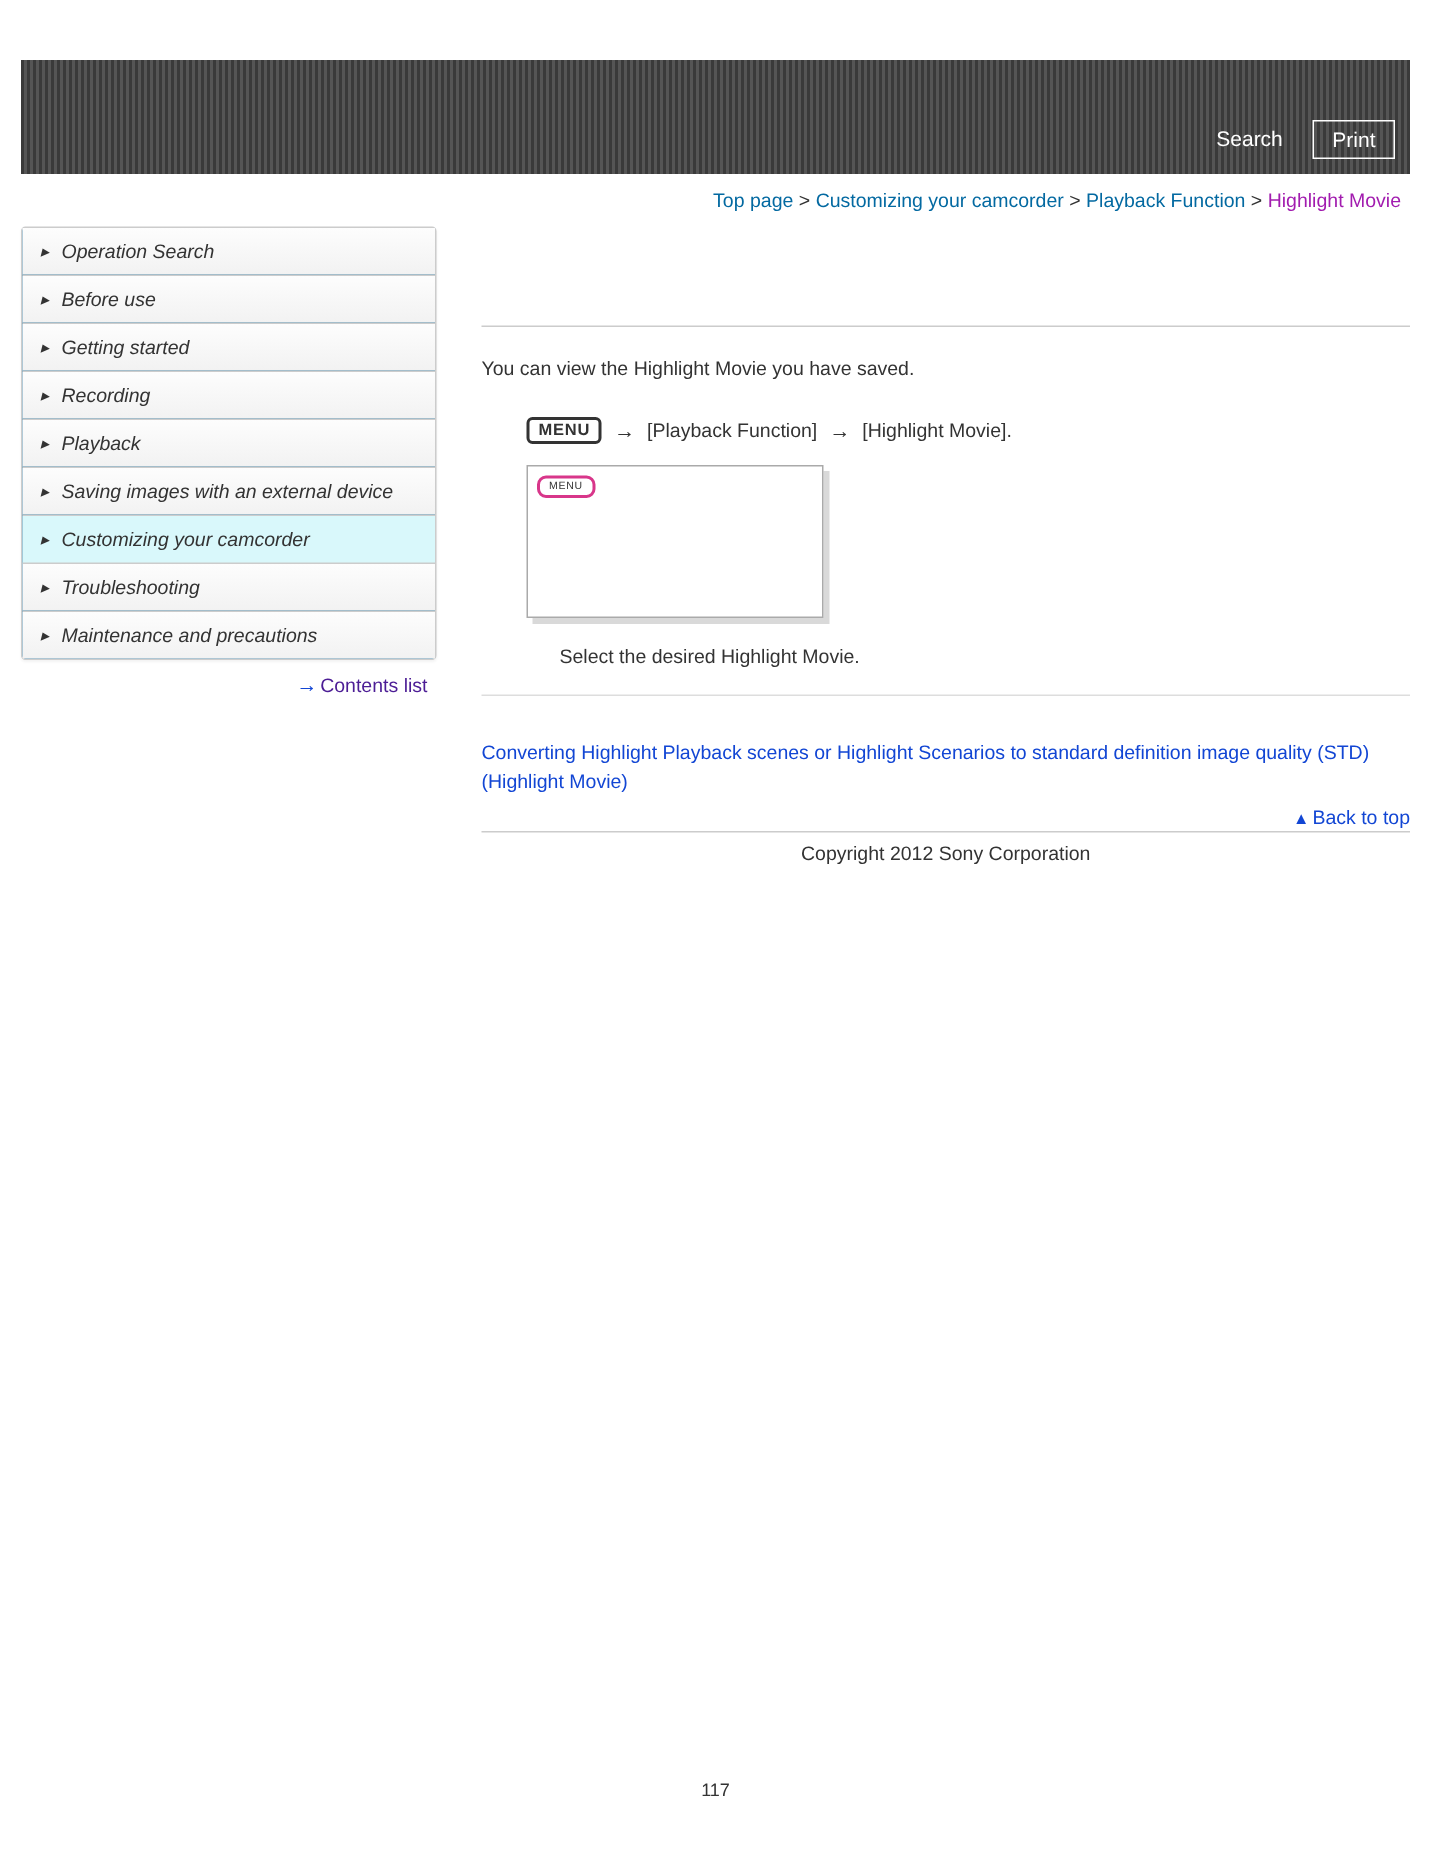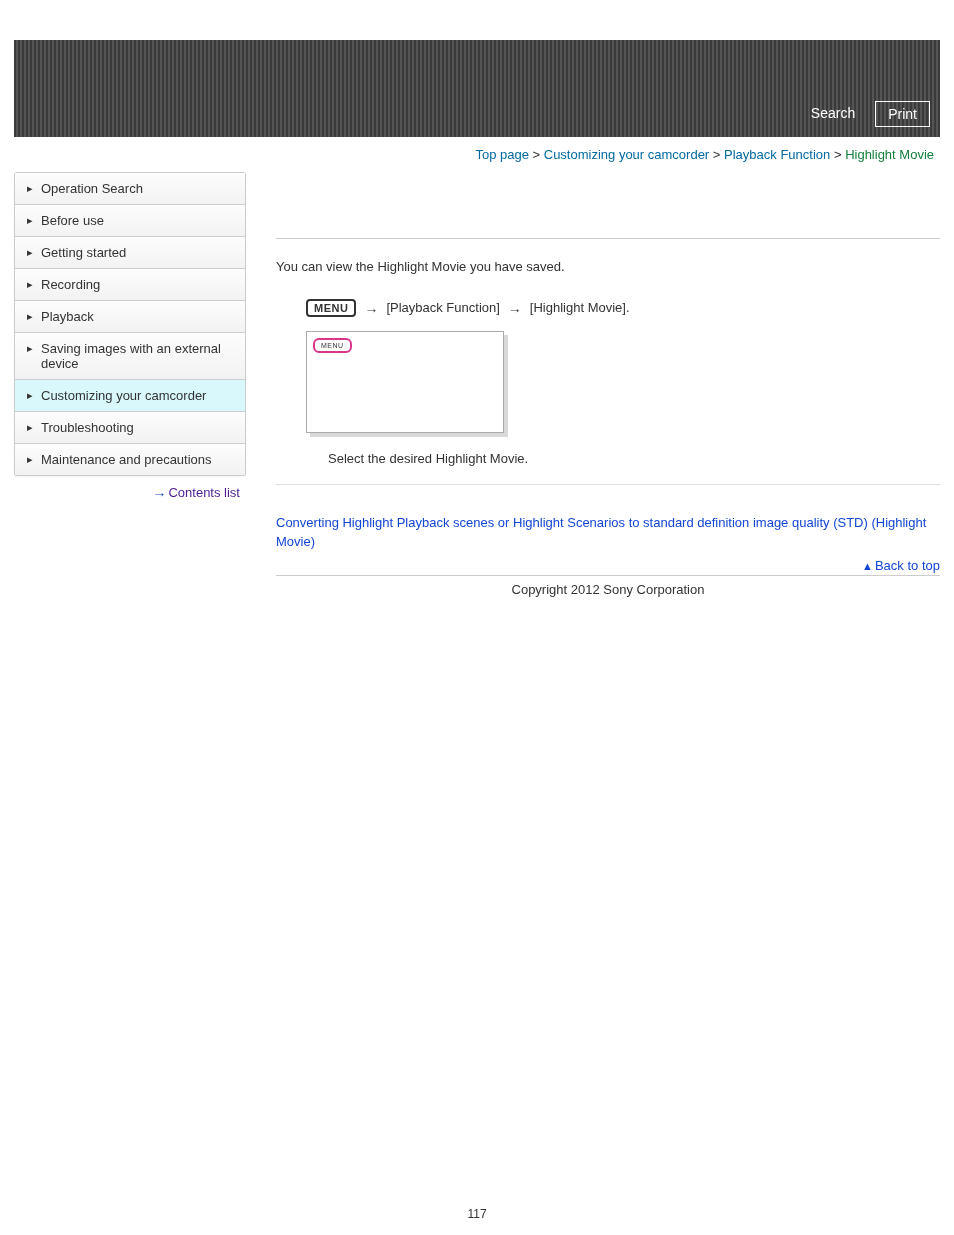--- a/index.html
+++ b/index.html
@@ -1,38 +1,39 @@
 <!DOCTYPE html>
 <html><head>
 <meta charset="utf-8">
 <style>
   * { box-sizing: border-box; margin: 0; padding: 0; }
   body { font-family: Arial, Helvetica, sans-serif; font-size: 13px; color: #333; background: #fff; width: 954px; }
   .header-bar {
-    height: 97px;
+    height: 76px;
     background: repeating-linear-gradient(90deg, #3a3a3a 0, #3a3a3a 2px, #555 2px, #555 4px);
     background-color: #444;
     position: relative;
     margin: 0 14px;
     margin-top: 40px;
   }
   .header-btns { position: absolute; right: 10px; bottom: 10px; display: flex; gap: 8px; }
   .btn-search, .btn-print {
     color: #fff; font-size: 14px; padding: 4px 12px; cursor: pointer;
   }
   .btn-print { border: 1px solid #fff; text-align: center; }
   .breadcrumb { text-align: right; padding: 10px 20px; font-size: 13px; color: #333; }
   .breadcrumb a { color: #0369a1; text-decoration: none; }
   .main { display: flex; padding: 0 14px; gap: 30px; }
   .sidebar {
-    width: 232px; flex-shrink: 0;
+    width: 277px; flex-shrink: 0;
     border: 1px solid #ccc;
     border-radius: 3px;
     background: #0369a1;
     box-shadow: 0 1px 2px rgba(0,0,0,0.05);
+    font-style: italic;
   }
   .sidebar-item {
     border-bottom: 1px solid #ccc;
     padding: 8px 10px 8px 26px;
     position: relative;
     font-size: 13px;
     cursor: pointer;
     background: linear-gradient(#fdfdfd, #f2f2f2);
   }
   .sidebar-item:last-child { border-bottom: none; }
@@ -81,21 +82,21 @@
   </div>
 </div>
 
 <div class="breadcrumb">
   <a href="#">Top page</a>
   <span>&gt;</span>
   <a href="#">Customizing your camcorder</a>
   <span>&gt;</span>
   <a href="#">Playback Function</a>
   <span>&gt;</span>
-  <span style="color:#15803d;">Highlight Movie</span>
+  <span style="color:#a21caf;">Highlight Movie</span>
 </div>
 
 <div class="main">
   <div>
     <div class="sidebar">
       <div class="sidebar-item">Operation Search</div>
       <div class="sidebar-item">Before use</div>
       <div class="sidebar-item">Getting started</div>
       <div class="sidebar-item">Recording</div>
       <div class="sidebar-item">Playback</div>

